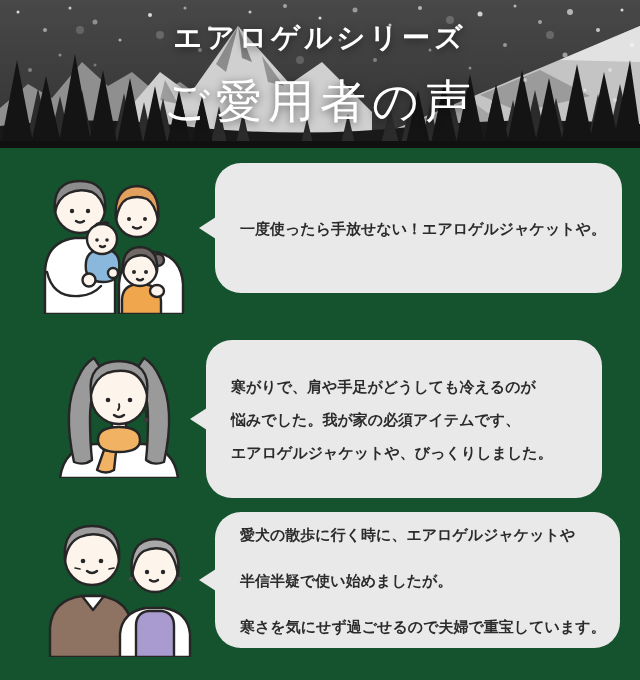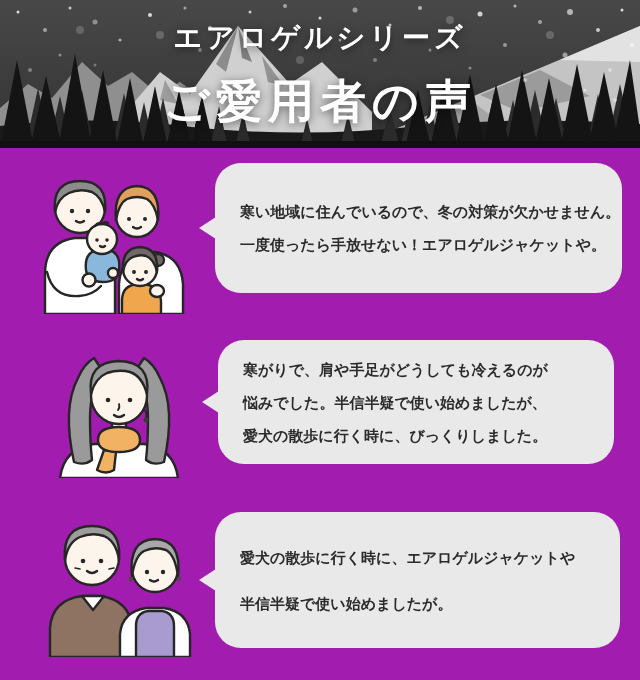--- a/index.html
+++ b/index.html
@@ -1,30 +1,30 @@
 <!DOCTYPE html>
 <html><head>
 <meta charset="utf-8">
 <style>
   html,body { margin:0; padding:0; background:#ffffff; }
   .page {
-    position:relative; width:640px; height:680px; background:#a21caf;
+    position:relative; width:640px; height:680px; background:#14532d;
     overflow:hidden;
     font-family:"Liberation Sans","DejaVu Sans",sans-serif;
   }
   
   .hero { position:absolute; top:0; left:0; width:640px; height:148px; }
   .hero svg { display:block; width:640px; height:148px; }
   .hero-text {
     position:absolute; top:0; left:0; width:640px; height:148px;
     display:flex; flex-direction:column; align-items:center; justify-content:center;
     color:#ffffff; text-shadow:0 2px 8px rgba(0,0,0,.55); pointer-events:none;
   }
   .hero-series { font-size:28px; font-weight:bold; letter-spacing:4px; line-height:1; }
-  .hero-title  { font-size:46px; font-weight:bold; letter-spacing:6px; line-height:1; margin-top:26px; }
+  .hero-title  { font-size:46px; font-weight:normal; letter-spacing:6px; line-height:1; margin-top:26px; }
   
   .avatar { position:absolute; }
   .avatar svg { display:block; }
   .bubble {
     position:absolute; background:#e9e9e9; border-radius:26px;
     display:flex; flex-direction:column; justify-content:center;
     padding:0 14px 0 25px; box-sizing:border-box;
   }
   .bubble-tail {
     position:absolute; left:-16px; top:50%; margin-top:-13px;
@@ -203,21 +203,20 @@
         <path d="M90,100 Q88,76 107,75 Q126,76 124,100 Q121,87 113,84 Q107,82 100,85 Q92,88 90,100 Z" fill="#6f6866"></path>
         <circle cx="101" cy="100" r="2" fill="#262626" stroke="none"></circle>
         <circle cx="113" cy="100" r="2" fill="#262626" stroke="none"></circle>
         <path d="M104,107 q3,2.5 6,0" fill="none"></path>
         <ellipse cx="124" cy="119" rx="7" ry="6" fill="#fdf4ec"></ellipse>
       </g>
     </svg>
   </div>
   <div class="bubble" style="left:215px; top:163px; width:407px; height:130px;">
     <div class="bubble-tail"></div>
-    <div class="line">寒い地域に住んでいるので、冬の対策が欠かせません。</div>
     <div class="line">一度使ったら手放せない！エアロゲルジャケットや。</div>
   </div>
 
   <div class="avatar" style="left:50px; top:340px;">
     <svg width="138" height="138" viewBox="0 0 138 138">
       <g stroke="#262626" stroke-width="2.4" stroke-linejoin="round" stroke-linecap="round">
         <path d="M10,138 Q14,108 44,104 L94,104 Q124,108 128,138 Z" fill="#ffffff"></path>
         <rect x="62" y="80" width="14" height="18" fill="#fdf4ec"></rect>
         <path d="M24,122 Q12,68 28,38 Q34,24 44,18 L52,30 Q40,50 40,78 Q40,102 42,120 Q34,126 24,122 Z" fill="#9a9a9a"></path>
         <path d="M114,122 Q126,68 110,38 Q104,24 94,18 L86,30 Q98,50 98,78 Q98,102 96,120 Q104,126 114,122 Z" fill="#9a9a9a"></path>
@@ -227,25 +226,25 @@
         <circle cx="80" cy="60" r="2.3" fill="#262626" stroke="none"></circle>
         <path d="M69,64 q1,4 -1,6" fill="none" stroke-width="1.8"></path>
         <path d="M64,75 q5,4 10,0" fill="none"></path>
         <path d="M95,70 q2,4 1,7" fill="none" stroke-width="1.8"></path>
         <circle cx="96" cy="80" r="2.5" fill="#3a3a3a" stroke="none"></circle>
         <path d="M54,110 L47,130 Q56,135 64,130 L66,112 Z" fill="#f2b264"></path>
         <path d="M48,100 Q48,87 69,87 Q90,87 90,100 Q90,112 69,112 Q48,112 48,100 Z" fill="#f2b264"></path>
       </g>
     </svg>
   </div>
-  <div class="bubble" style="left:218px; top:340px; width:396px; height:124px;">
+  <div class="bubble" style="left:206px; top:340px; width:396px; height:158px;">
     <div class="bubble-tail"></div>
     <div class="line">寒がりで、肩や手足がどうしても冷えるのが</div>
-    <div class="line">悩みでした。半信半疑で使い始めましたが、</div>
-    <div class="line">愛犬の散歩に行く時に、びっくりしました。</div>
+    <div class="line">悩みでした。我が家の必須アイテムです、</div>
+    <div class="line">エアロゲルジャケットや、びっくりしました。</div>
   </div>
 
   <div class="avatar" style="left:36px; top:512px;">
     <svg width="162" height="145" viewBox="0 0 162 145">
       <g stroke="#262626" stroke-width="2.4" stroke-linejoin="round" stroke-linecap="round">
 
         <path d="M14,145 L14,116 Q16,88 46,84 L64,84 Q94,88 96,116 L96,145 Z" fill="#8e7262"></path>
         <path d="M46,84 L57,98 L68,84 Z" fill="#ffffff"></path>
         <circle cx="56" cy="46" r="27" fill="#fdf4ec"></circle>
         <path d="M29,48 Q26,14 56,14 Q86,14 83,48 Q80,29 68,24 Q56,20 44,25 Q32,30 29,48 Z" fill="#9c9c9c"></path>
@@ -264,15 +263,16 @@
         <path d="M114,68 q4,3 8,0" fill="none"></path>
         <circle cx="95" cy="67" r="2.2" fill="#4a4a4a" stroke="none"></circle>
         <circle cx="143" cy="67" r="2.2" fill="#4a4a4a" stroke="none"></circle>
       </g>
     </svg>
   </div>
   <div class="bubble" style="left:215px; top:512px; width:405px; height:136px;gap:13px;">
     <div class="bubble-tail"></div>
     <div class="line">愛犬の散歩に行く時に、エアロゲルジャケットや</div>
     <div class="line">半信半疑で使い始めましたが。</div>
+    <div class="line">寒さを気にせず過ごせるので夫婦で重宝しています。</div>
   </div>
 
 </div>
 
 </body></html>

